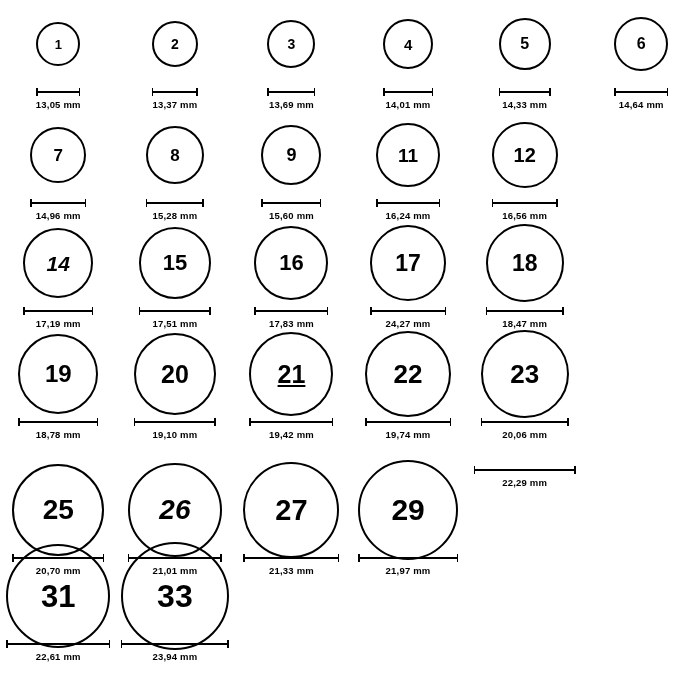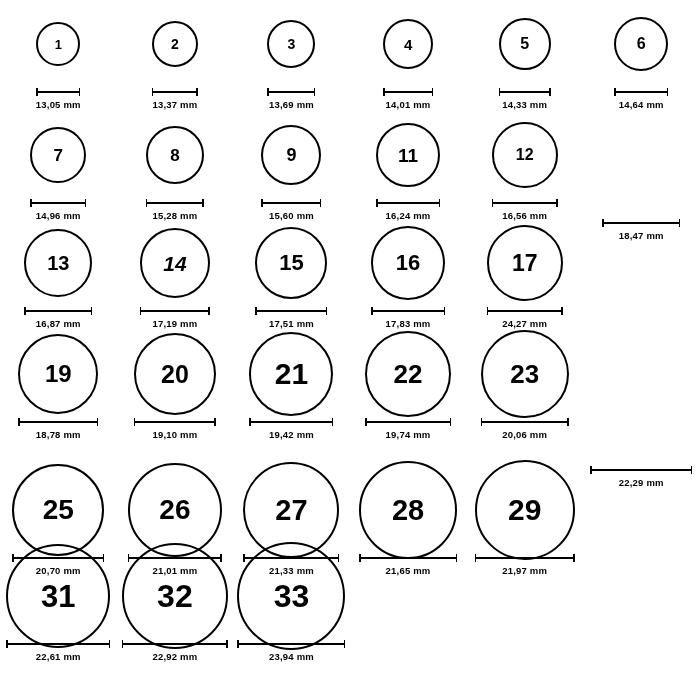--- a/index.html
+++ b/index.html
@@ -175,40 +175,31 @@
         <div class="circle-wrap">
           <div class="circle" style="width: 64px; height: 64px; font-size: 19px;">11</div>
         </div>
         <div class="ruler">
           <div class="bar" style="width: 64px;"></div>
         </div>
         <div class="label">16,24 mm</div>
       </div>
       <div class="cell">
         <div class="circle-wrap">
-          <div class="circle" style="width: 66px; height: 66px; font-size: 16px;">12</div>
+          <div class="circle" style="width: 66px; height: 66px; font-size: 20px;">12</div>
         </div>
         <div class="ruler">
           <div class="bar" style="width: 66px;"></div>
         </div>
         <div class="label">16,56 mm</div>
       </div>
     </div>
     <div class="row" style="top: 219px;">
       <div class="cell">
         <div class="circle-wrap">
-          <div class="circle" style="width: 68px; height: 68px; font-size: 20px;">13</div>
-        </div>
-        <div class="ruler">
-          <div class="bar" style="width: 68px;"></div>
-        </div>
-        <div class="label">16,87 mm</div>
-      </div>
-      <div class="cell">
-        <div class="circle-wrap">
           <div class="circle" style="width: 70px; height: 70px; font-size: 21px; font-style: italic;">14</div>
         </div>
         <div class="ruler">
           <div class="bar" style="width: 70px;"></div>
         </div>
         <div class="label">17,19 mm</div>
       </div>
       <div class="cell">
         <div class="circle-wrap">
           <div class="circle" style="width: 72px; height: 72px; font-size: 22px;">15</div>
@@ -230,20 +221,23 @@
       <div class="cell">
         <div class="circle-wrap">
           <div class="circle" style="width: 76px; height: 76px; font-size: 23px;">17</div>
         </div>
         <div class="ruler">
           <div class="bar" style="width: 76px;"></div>
         </div>
         <div class="label">24,27 mm</div>
       </div>
       <div class="cell">
+        <div class="circle-wrap">
+          <div class="circle" style="width: 78px; height: 78px; font-size: 23px;">18</div>
+        </div>
         <div class="ruler">
           <div class="bar" style="width: 78px;"></div>
         </div>
         <div class="label">18,47 mm</div>
       </div>
     </div>
     <div class="row" style="top: 330px;">
       <div class="cell">
         <div class="circle-wrap">
           <div class="circle" style="width: 80px; height: 80px; font-size: 24px;">19</div>
@@ -257,21 +251,21 @@
         <div class="circle-wrap">
           <div class="circle" style="width: 82px; height: 82px; font-size: 25px;">20</div>
         </div>
         <div class="ruler">
           <div class="bar" style="width: 82px;"></div>
         </div>
         <div class="label">19,10 mm</div>
       </div>
       <div class="cell">
         <div class="circle-wrap">
-          <div class="circle" style="width: 84px; height: 84px; font-size: 30px;">21</div>
+          <div class="circle" style="width: 84px; height: 84px; font-size: 25px; text-decoration: underline;">21</div>
         </div>
         <div class="ruler">
           <div class="bar" style="width: 84px;"></div>
         </div>
         <div class="label">19,42 mm</div>
       </div>
       <div class="cell">
         <div class="circle-wrap">
           <div class="circle" style="width: 86px; height: 86px; font-size: 26px;">22</div>
         </div>
@@ -295,47 +289,38 @@
         <div class="circle-wrap">
           <div class="circle" style="width: 92px; height: 92px; font-size: 28px;">25</div>
         </div>
         <div class="ruler">
           <div class="bar" style="width: 92px;"></div>
         </div>
         <div class="label">20,70 mm</div>
       </div>
       <div class="cell">
         <div class="circle-wrap">
-          <div class="circle" style="width: 94px; height: 94px; font-size: 28px;">26</div>
+          <div class="circle" style="width: 94px; height: 94px; font-size: 28px; font-style: italic;">26</div>
         </div>
         <div class="ruler">
           <div class="bar" style="width: 94px;"></div>
         </div>
         <div class="label">21,01 mm</div>
       </div>
       <div class="cell">
         <div class="circle-wrap">
           <div class="circle" style="width: 96px; height: 96px; font-size: 29px;">27</div>
         </div>
         <div class="ruler">
           <div class="bar" style="width: 96px;"></div>
         </div>
         <div class="label">21,33 mm</div>
       </div>
       <div class="cell">
         <div class="circle-wrap">
-          <div class="circle" style="width: 98px; height: 98px; font-size: 29px;">28</div>
-        </div>
-        <div class="ruler">
-          <div class="bar" style="width: 98px;"></div>
-        </div>
-        <div class="label">21,65 mm</div>
-      </div>
-      <div class="cell">
-        <div class="circle-wrap">
           <div class="circle" style="width: 100px; height: 100px; font-size: 30px;">29</div>
         </div>
         <div class="ruler">
           <div class="bar" style="width: 100px;"></div>
         </div>
         <div class="label">21,97 mm</div>
       </div>
       <div class="cell">
         <div class="ruler">
           <div class="bar" style="width: 102px;"></div>
@@ -345,29 +330,20 @@
     </div>
     <div class="row" style="top: 552px;">
       <div class="cell">
         <div class="circle-wrap">
           <div class="circle" style="width: 104px; height: 104px; font-size: 31px;">31</div>
         </div>
         <div class="ruler">
           <div class="bar" style="width: 104px;"></div>
         </div>
         <div class="label">22,61 mm</div>
-      </div>
-      <div class="cell">
-        <div class="circle-wrap">
-          <div class="circle" style="width: 106px; height: 106px; font-size: 32px;">32</div>
-        </div>
-        <div class="ruler">
-          <div class="bar" style="width: 106px;"></div>
-        </div>
-        <div class="label">22,92 mm</div>
       </div>
       <div class="cell">
         <div class="circle-wrap">
           <div class="circle" style="width: 108px; height: 108px; font-size: 32px;">33</div>
         </div>
         <div class="ruler">
           <div class="bar" style="width: 108px;"></div>
         </div>
         <div class="label">23,94 mm</div>
       </div>

